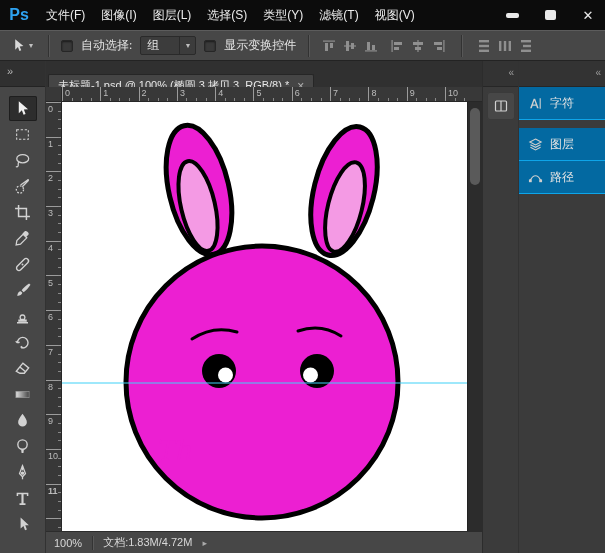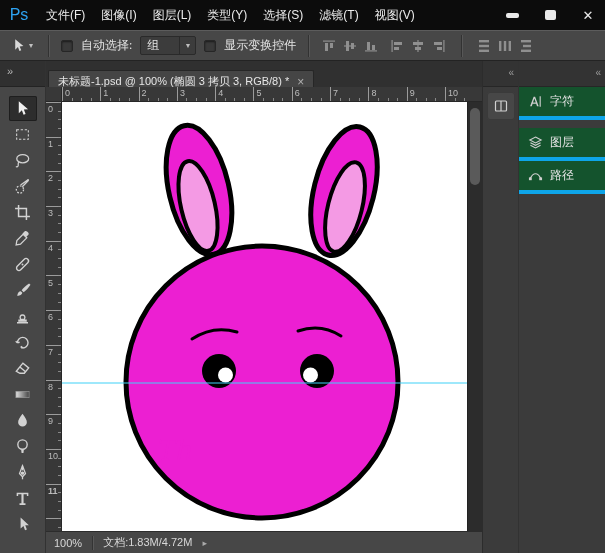--- a/index.html
+++ b/index.html
@@ -6,21 +6,21 @@
   html,body { background:#1a1a1a; }
   .app {
     position:relative; width:605px; height:553px; overflow:hidden;
     font-family:"Liberation Sans","DejaVu Sans",sans-serif;
     background:#282828; user-select:none;
   }
   svg { display:block; }
 
   
   .menubar { position:absolute; top:0; left:0; right:0; height:30px; background:#0c0c0c; display:flex; align-items:center; }
-  .ps-logo { width:38px; text-align:center; color:#2ea3f2; font-weight:normal; font-size:16px; }
+  .ps-logo { width:38px; text-align:center; color:#2ea3f2; font-weight:bold; font-size:16px; }
   .menu-list { display:flex; height:30px; }
   .menu-item { padding:0 8px; font-size:12px; color:#ececec; line-height:30px; cursor:default; }
   .win-controls { position:absolute; right:6px; top:0; height:30px; display:flex; align-items:center; gap:16px; }
   .wc { width:22px; height:18px; display:flex; align-items:center; justify-content:center; }
   .wc-min { width:13px; height:5px; background:#eaeaea; border-radius:2px; }
   .wc-max { width:11px; height:10px; background:#eaeaea; border-radius:2px; }
   .wc-x { color:#eaeaea; font-size:13px; font-weight:bold; line-height:1; }
 
   
   .optionsbar {
@@ -49,21 +49,21 @@
   
   .tools-strip { position:absolute; left:0; top:0; bottom:0; width:46px; background:#474747; border-right:1px solid #323232; }
   .tools-collapse { height:26px; background:#303030; border-bottom:1px solid #232323; color:#b5b5b5; font-size:11px; padding:4px 0 0 7px; }
   .tools { padding-top:8px; }
   .tool { width:28px; height:25px; margin:1px auto 0; display:flex; align-items:center; justify-content:center; color:#d2d2d2; border-radius:2px; }
   .tool.selected { background:#2d2d2d; box-shadow:inset 0 0 0 1px #1e1e1e; color:#f0f0f0; }
   .ticon, .ticon svg { width:17px; height:17px; }
 
   
   .doc-area { position:absolute; left:46px; top:0; bottom:0; width:436px; background:#303030; }
-  .tabbar { height:36px; background:#303030; border-bottom:5px solid #ec4899; display:flex; align-items:flex-end; }
+  .tabbar { height:36px; background:#303030; border-bottom:1px solid #ec4899; display:flex; align-items:flex-end; }
   .tab { height:22px; margin-left:2px; background:#454545; border:1px solid #262626; border-bottom:none; border-radius:2px 2px 0 0; display:flex; align-items:center; gap:8px; padding:0 9px; font-size:11px; color:#e6e6e6; white-space:nowrap; }
   .tab-close { color:#b0b0b0; font-size:12px; line-height:1; }
 
   .ruler-corner { position:absolute; left:0; top:26px; width:16px; height:15px; background:#383838; box-shadow:inset -1px -1px 0 #272727; }
   .ruler-h {
     position:absolute; left:16px; top:26px; width:405px; height:15px;
     background-color:#383838;
     background-image:
       repeating-linear-gradient(to right, rgba(150,150,150,.85) 0 1px, transparent 1px 9.575px),
       repeating-linear-gradient(to right, #9c9c9c 0 1px, transparent 1px 38.3px);
@@ -97,36 +97,36 @@
   .status-arrow { color:#aaa; font-size:9px; }
 
   
   .right-rail { position:absolute; right:0; top:0; bottom:0; width:123px; background:#3b3b3b; border-left:1px solid #2c2c2c; display:flex; }
   .narrow-dock { width:36px; border-right:1px solid #323232; }
   .wide-dock { flex:1; }
   .dock-header { height:26px; background:#333333; border-bottom:1px solid #262626; color:#9b9b9b; font-size:10px; text-align:right; padding:6px 5px 0 0; letter-spacing:-1px; }
   .side-btn { width:28px; height:28px; margin:5px auto 0; background:#474747; border-radius:3px; color:#d0d0d0; display:flex; align-items:center; justify-content:center; box-shadow:inset 0 0 0 1px #3a3a3a; }
   .side-btn svg { width:16px; height:16px; }
   .panel-group { margin-bottom:8px; }
-  .panel-btn { height:33px; background:#14532d; border-bottom:4px solid #0ea5e9; display:flex; align-items:center; gap:7px; padding-left:9px; color:#e3e3e3; font-size:12px; white-space:nowrap; }
+  .panel-btn { height:33px; background:#0369a1; border-bottom:1px solid #0ea5e9; display:flex; align-items:center; gap:7px; padding-left:9px; color:#e3e3e3; font-size:12px; white-space:nowrap; }
   .picon, .picon svg { width:15px; height:15px; color:#cfcfcf; flex:none; }
 </style>
 </head>
 <body>
 
 <div class="app">
 
   <div class="menubar">
     <div class="ps-logo">Ps</div>
     <div class="menu-list">
         <div class="menu-item">文件(F)</div>
         <div class="menu-item">图像(I)</div>
         <div class="menu-item">图层(L)</div>
+        <div class="menu-item">选择(S)</div>
         <div class="menu-item">类型(Y)</div>
-        <div class="menu-item">选择(S)</div>
         <div class="menu-item">滤镜(T)</div>
         <div class="menu-item">视图(V)</div>
       </div>
     <div class="win-controls">
         <div class="wc">
           <span class="wc-min"></span>
         </div>
         <div class="wc">
           <span class="wc-max"></span>
         </div>

